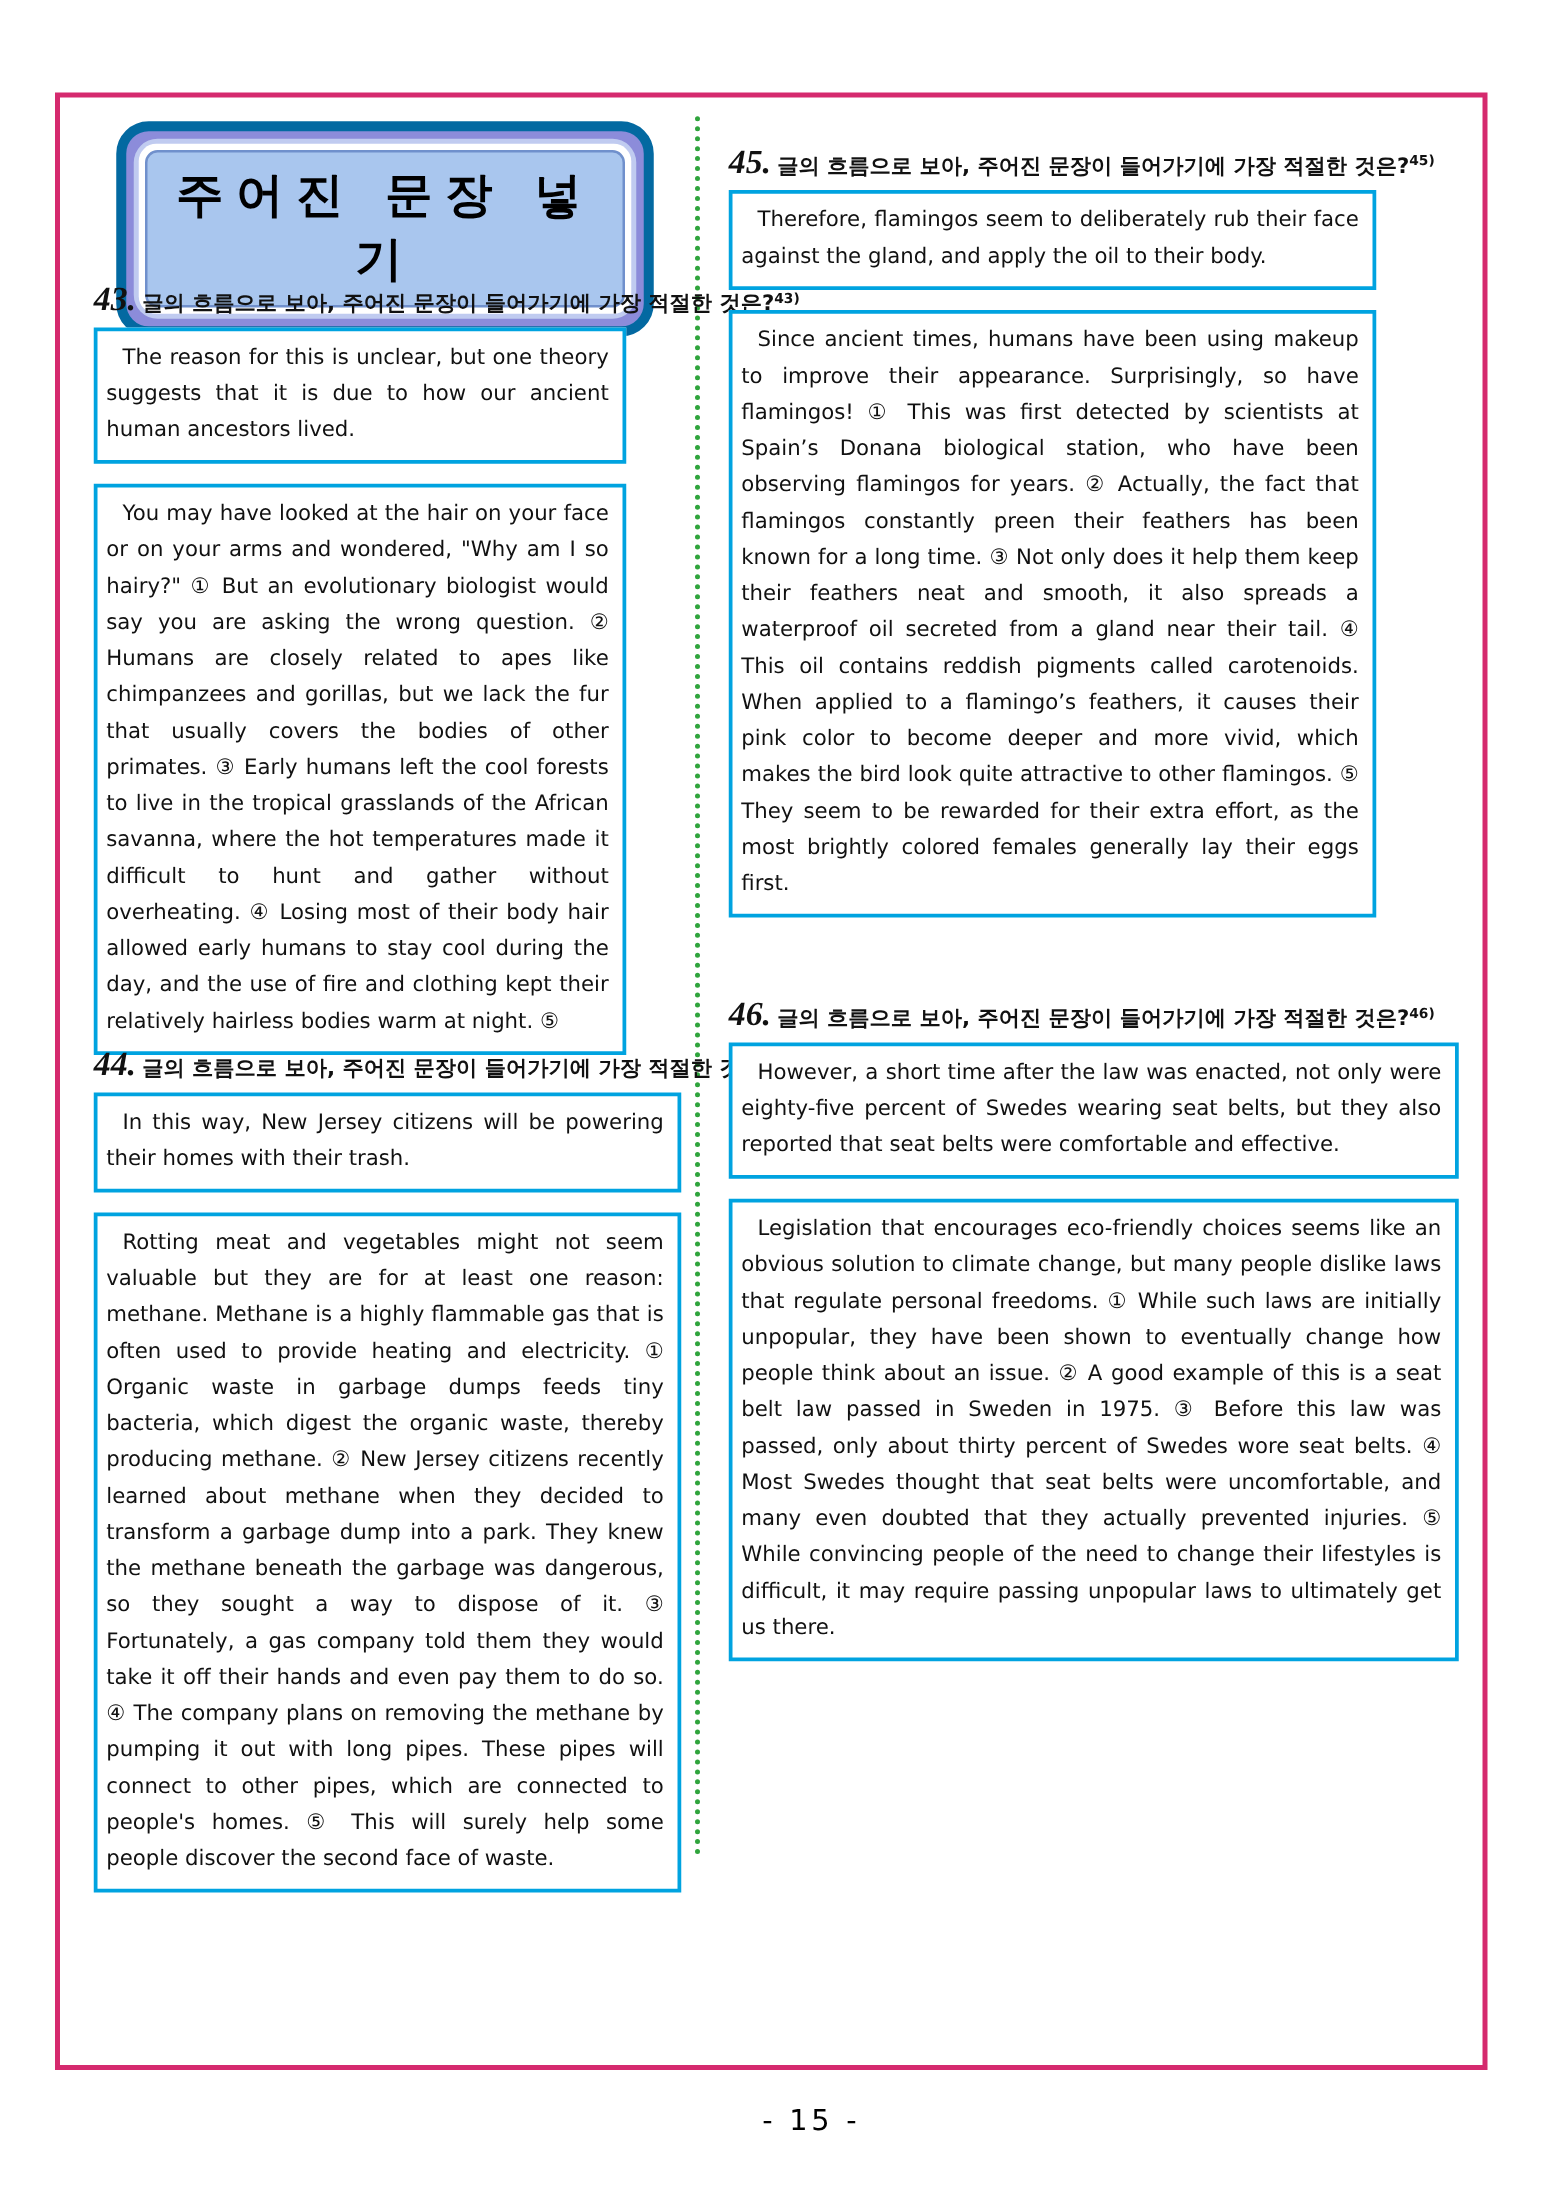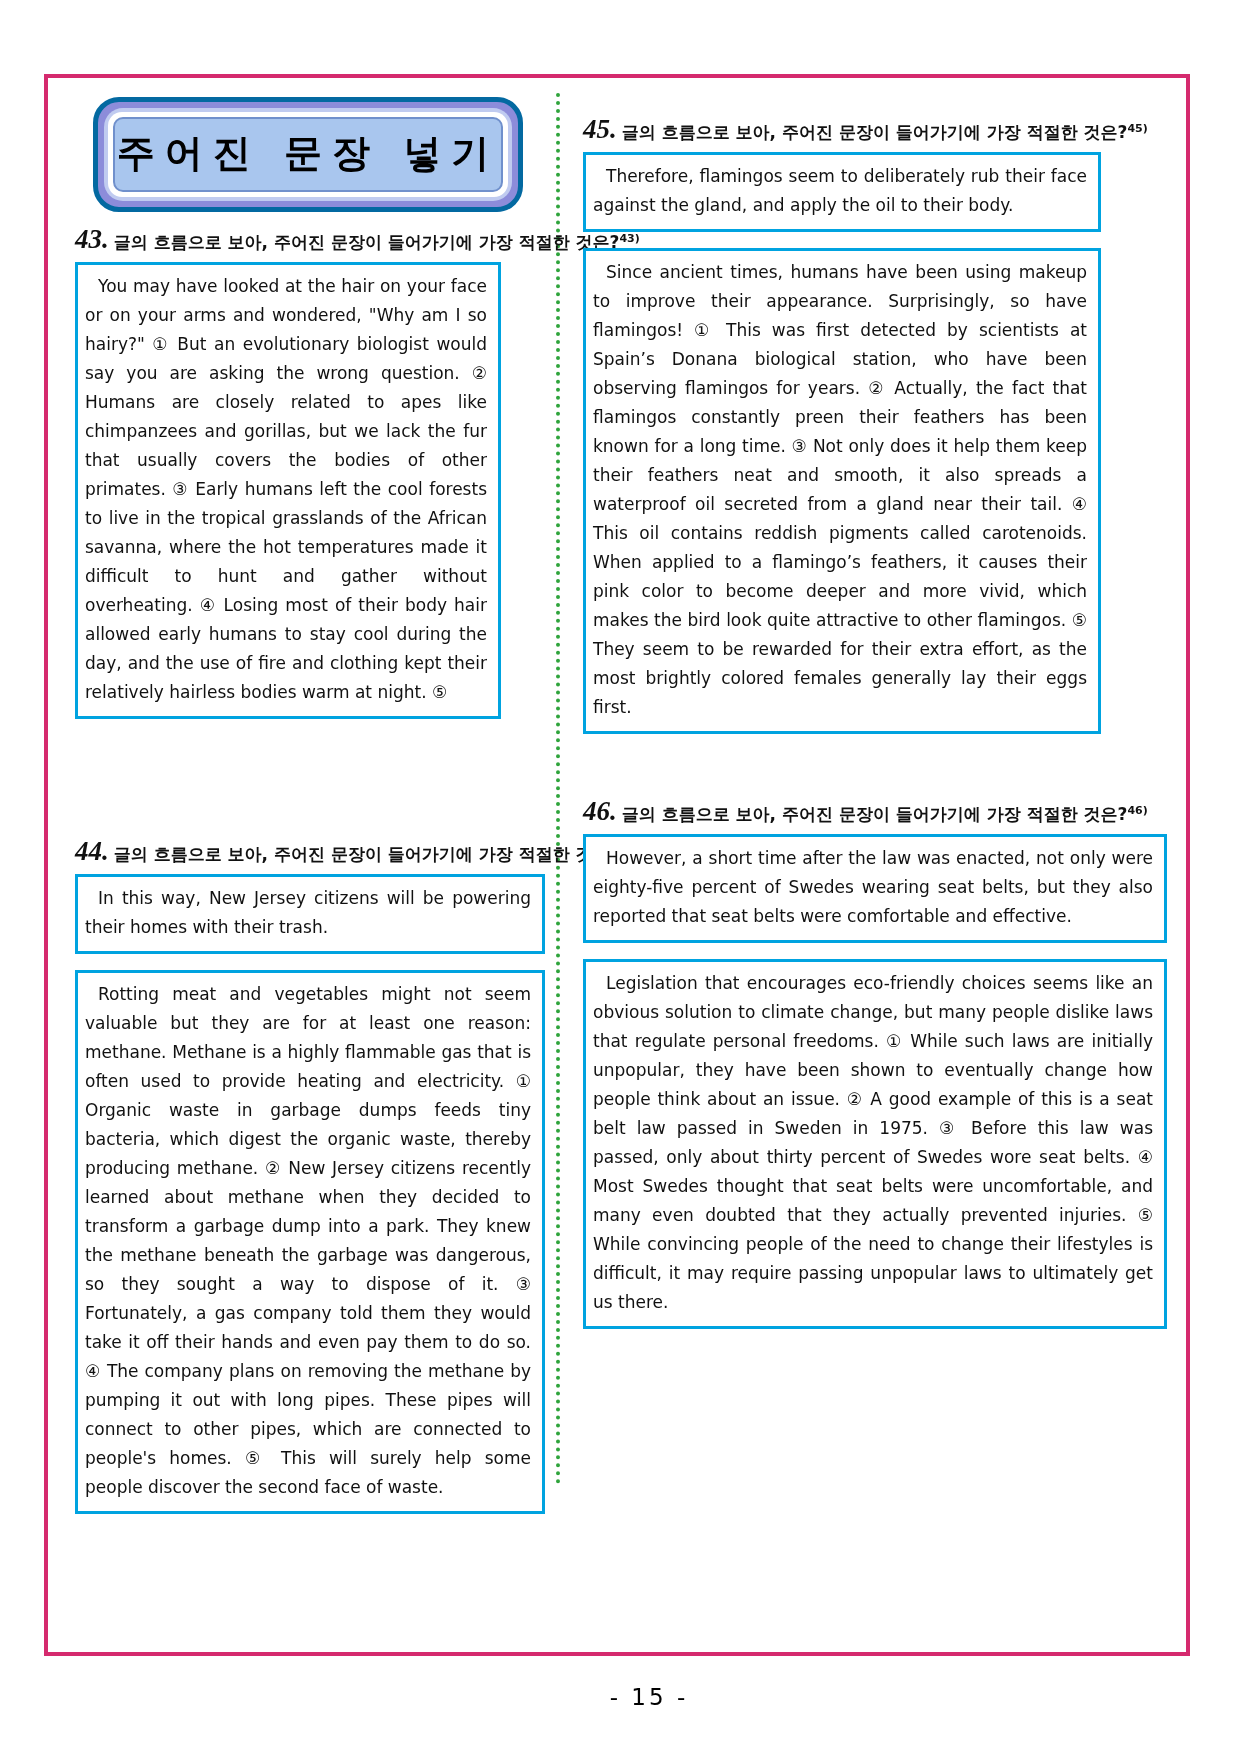--- a/index.html
+++ b/index.html
@@ -26,21 +26,21 @@
     left: 556px; top: 93px;
     height: 1392px; width: 0;
     border-left: 4px dotted #2fa43c;
   }
 
   
   .title-outer {
     position: absolute;
     left: 93px; top: 97px; width: 430px;
     background: #8c8cda;
-    border: 5px solid #0369a1;
+    border: 8px solid #0369a1;
     border-radius: 26px;
     padding: 6px;
     box-sizing: border-box;
   }
   .title-ring {
     background: #c0cbf0;
     border-radius: 19px;
     padding: 4px;
   }
   .title-white {
@@ -114,20 +114,23 @@
     <div class="title-white">
       <div class="title-inner">주어진 문장 넣기</div>
     </div>
   </div>
 </div>
 
 <div class="q-block" id="q43">
   <div class="q-header">
     <span class="q-num">43.</span><span class="q-prompt">글의 흐름으로 보아, 주어진 문장이 들어가기에 가장 적절한 것은?</span><span class="q-foot">43)</span>
   </div>
+  <div class="tbox given-box">
+    <p>The reason for this is unclear, but one theory suggests that it is due to how our ancient human ancestors lived.</p>
+  </div>
   <div class="tbox">
     <p>You may have looked at the hair on your face or on your arms and wondered, "Why am I so hairy?" ① But an evolutionary biologist would say you are asking the wrong question. ② Humans are closely related to apes like chimpanzees and gorillas, but we lack the fur that usually covers the bodies of other primates. ③ Early humans left the cool forests to live in the tropical grasslands of the African savanna, where the hot temperatures made it difficult to hunt and gather without overheating. ④ Losing most of their body hair allowed early humans to stay cool during the day, and the use of fire and clothing kept their relatively hairless bodies warm at night. ⑤</p>
   </div>
 </div>
 
 <div class="q-block" id="q44">
   <div class="q-header">
     <span class="q-num">44.</span><span class="q-prompt">글의 흐름으로 보아, 주어진 문장이 들어가기에 가장 적절한 것은?</span><span class="q-foot">44)</span>
   </div>
   <div class="tbox given-box">

